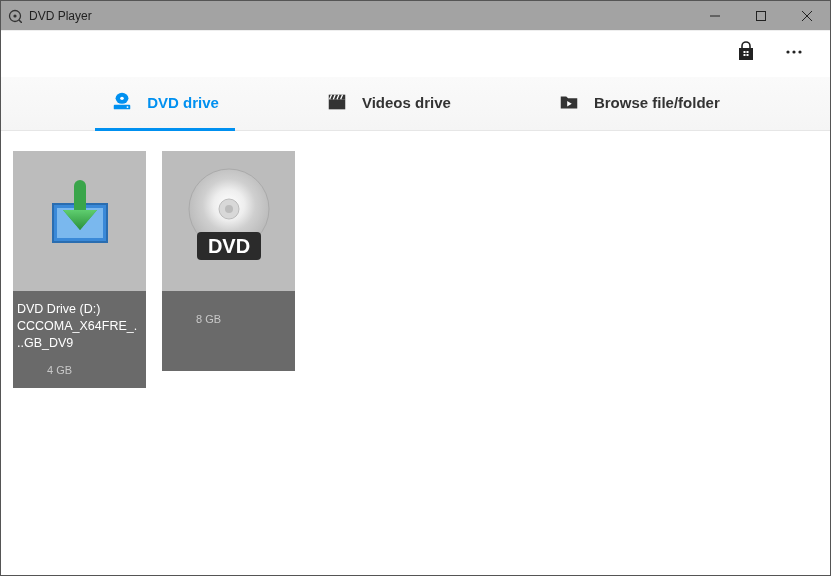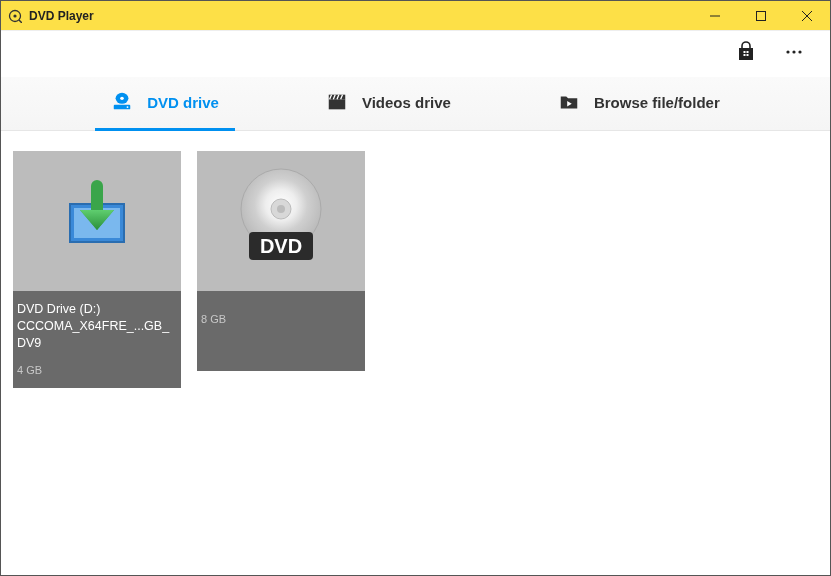--- a/index.html
+++ b/index.html
@@ -9,24 +9,23 @@
     width: 831px;
     height: 576px;
     overflow: hidden;
     border: 1px solid #555;
   }
   
   .titlebar {
     height: 30px;
     display: flex;
     align-items: center;
-    background: #fde047;
+    background: #a3a3a3;
     border-bottom: 1px solid #eee;
     font-size: 12px;
-    font-weight: bold;
   }
   .titlebar-icon {
     width: 16px; height: 16px;
     margin: 0 6px;
     display: flex; align-items: center; justify-content: center;
   }
   .titlebar-title { color: #222; }
   .titlebar-spacer { flex: 1; }
   .win-btn {
     width: 46px; height: 30px;
@@ -84,21 +83,21 @@
   }
 
   
   .content {
     padding: 20px 12px;
     display: flex;
     gap: 16px;
     align-items: flex-start;
   }
   .card {
-    width: 168px;
+    width: 133px;
     background: #6a6a6a;
     color: #fff;
     cursor: pointer;
     display: flex;
     flex-direction: column;
   }
   .card-thumb {
     height: 140px;
     background: #bcbcbc;
     display: flex;
@@ -116,20 +115,21 @@
     font-weight: 400;
     color: #fff;
     line-height: 1.35;
     word-break: break-word;
     flex: 1;
   }
   .card-size {
     font-size: 11px;
     color: #c8c8c8;
     margin-top: 12px;
+    margin-left: 30px;
   }
 </style>
 </head>
 <body>
 
 <div class="titlebar">
   <span class="titlebar-icon">
     <svg width="14" height="14" viewBox="0 0 14 14">
       <circle cx="7" cy="7" r="5.5" fill="none" stroke="#333" stroke-width="1.3"></circle>
       <circle cx="7" cy="7" r="1.6" fill="#333"></circle>

